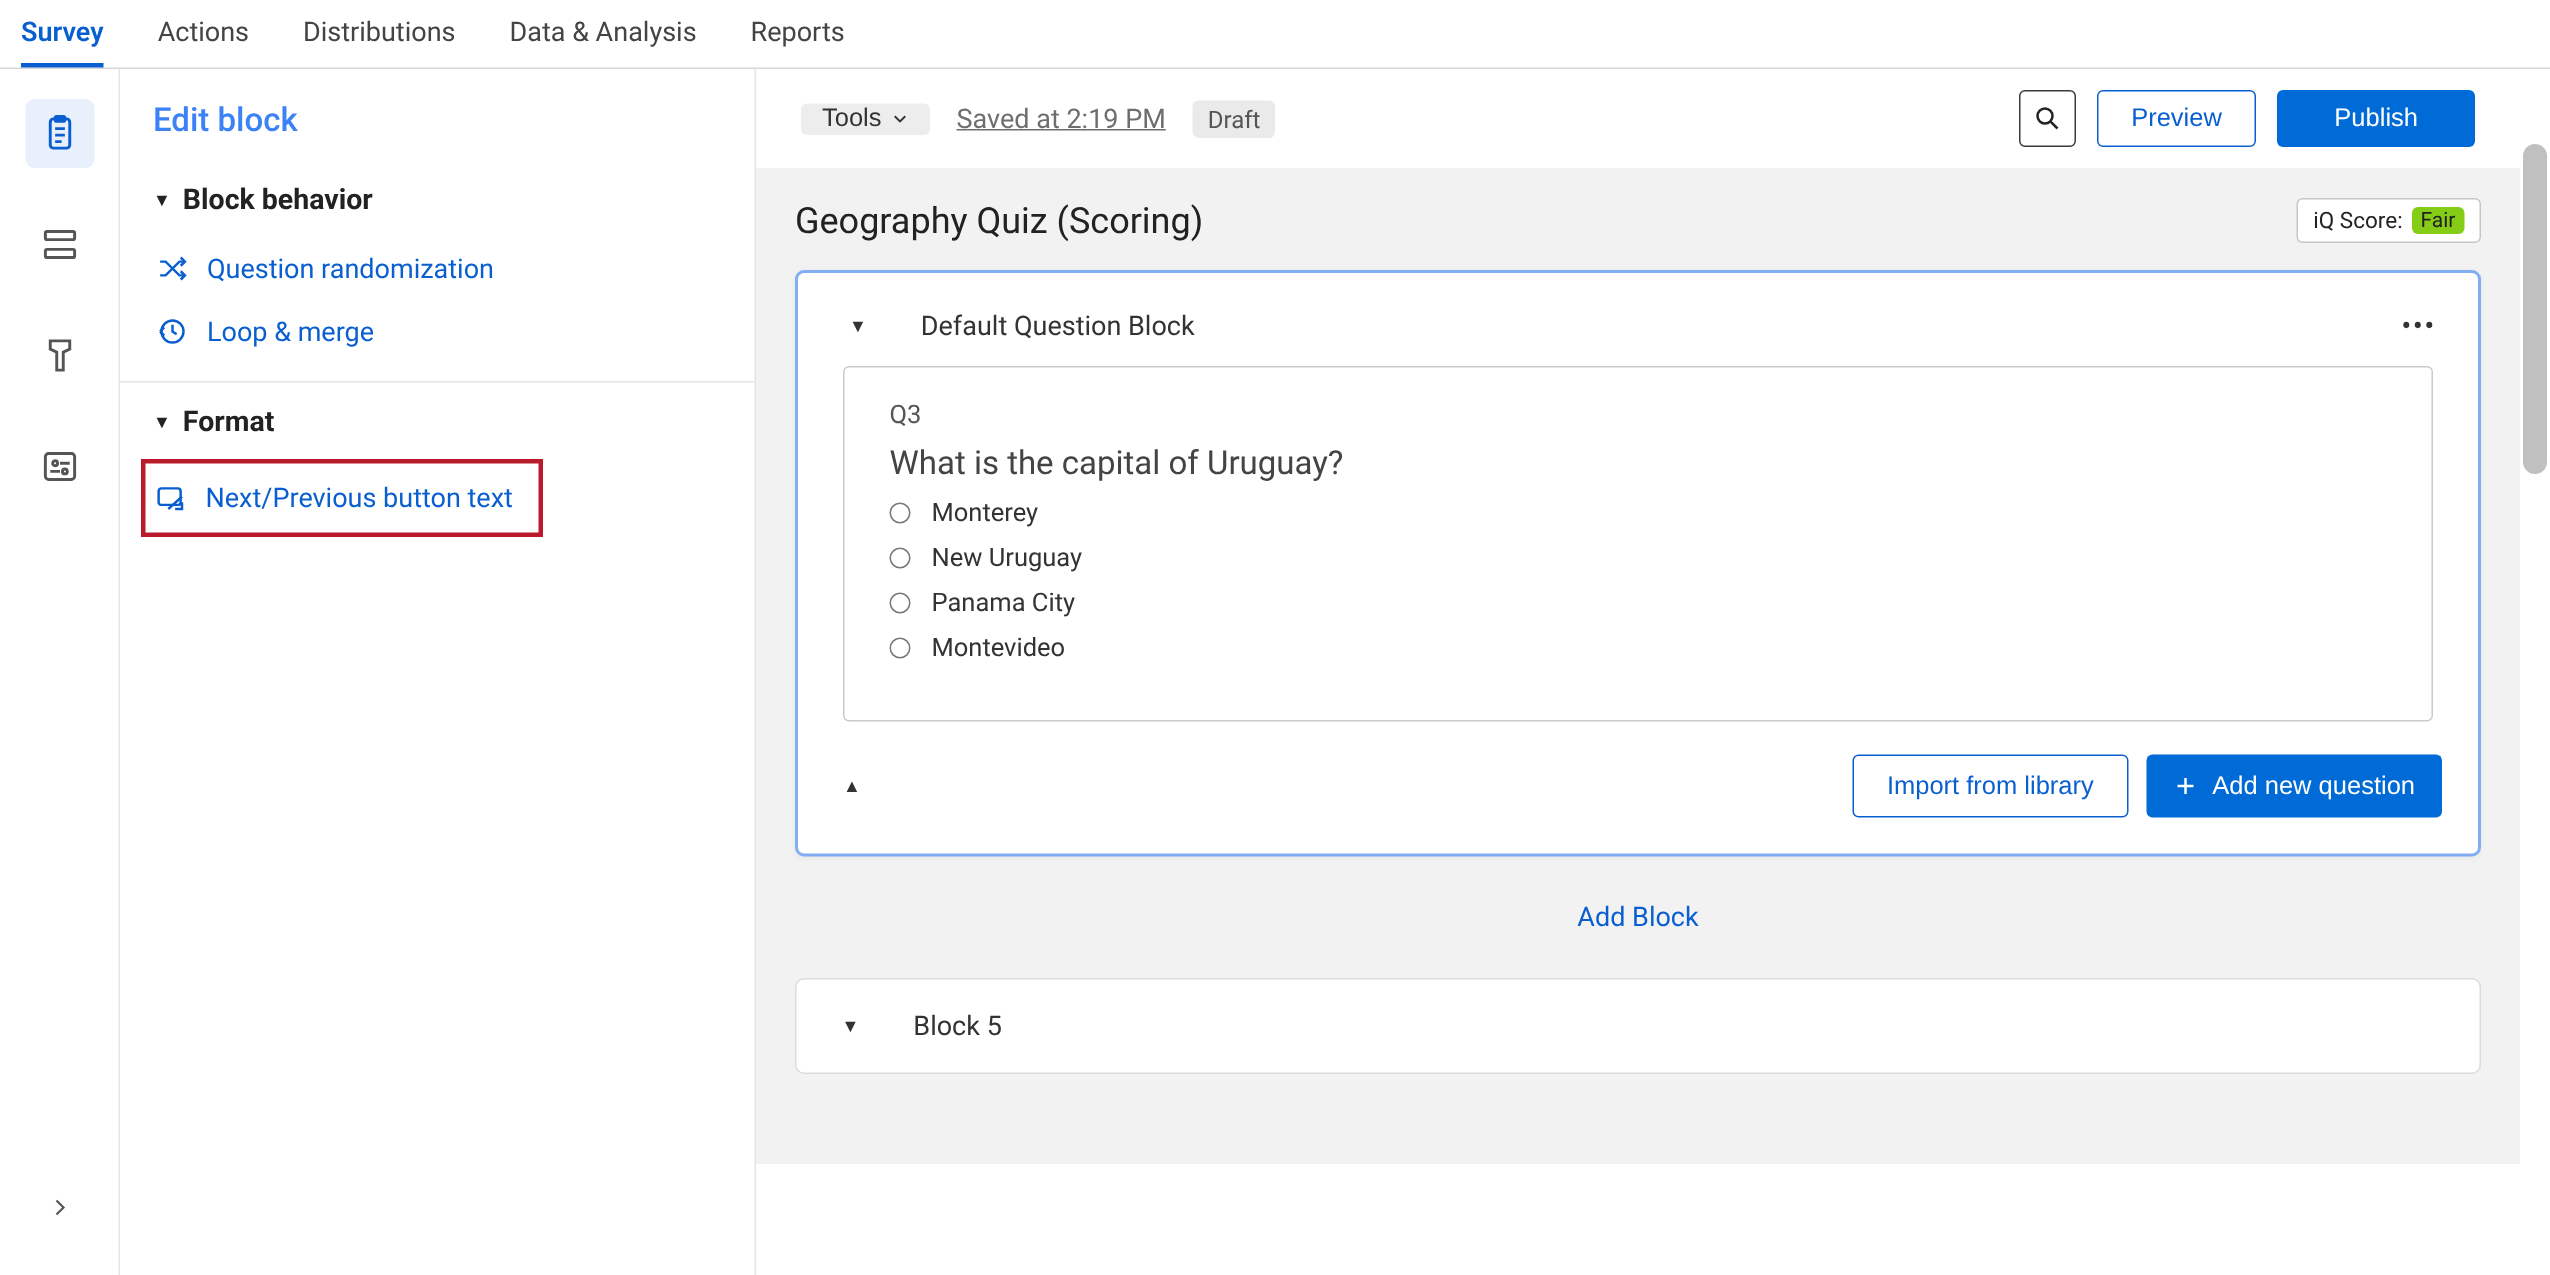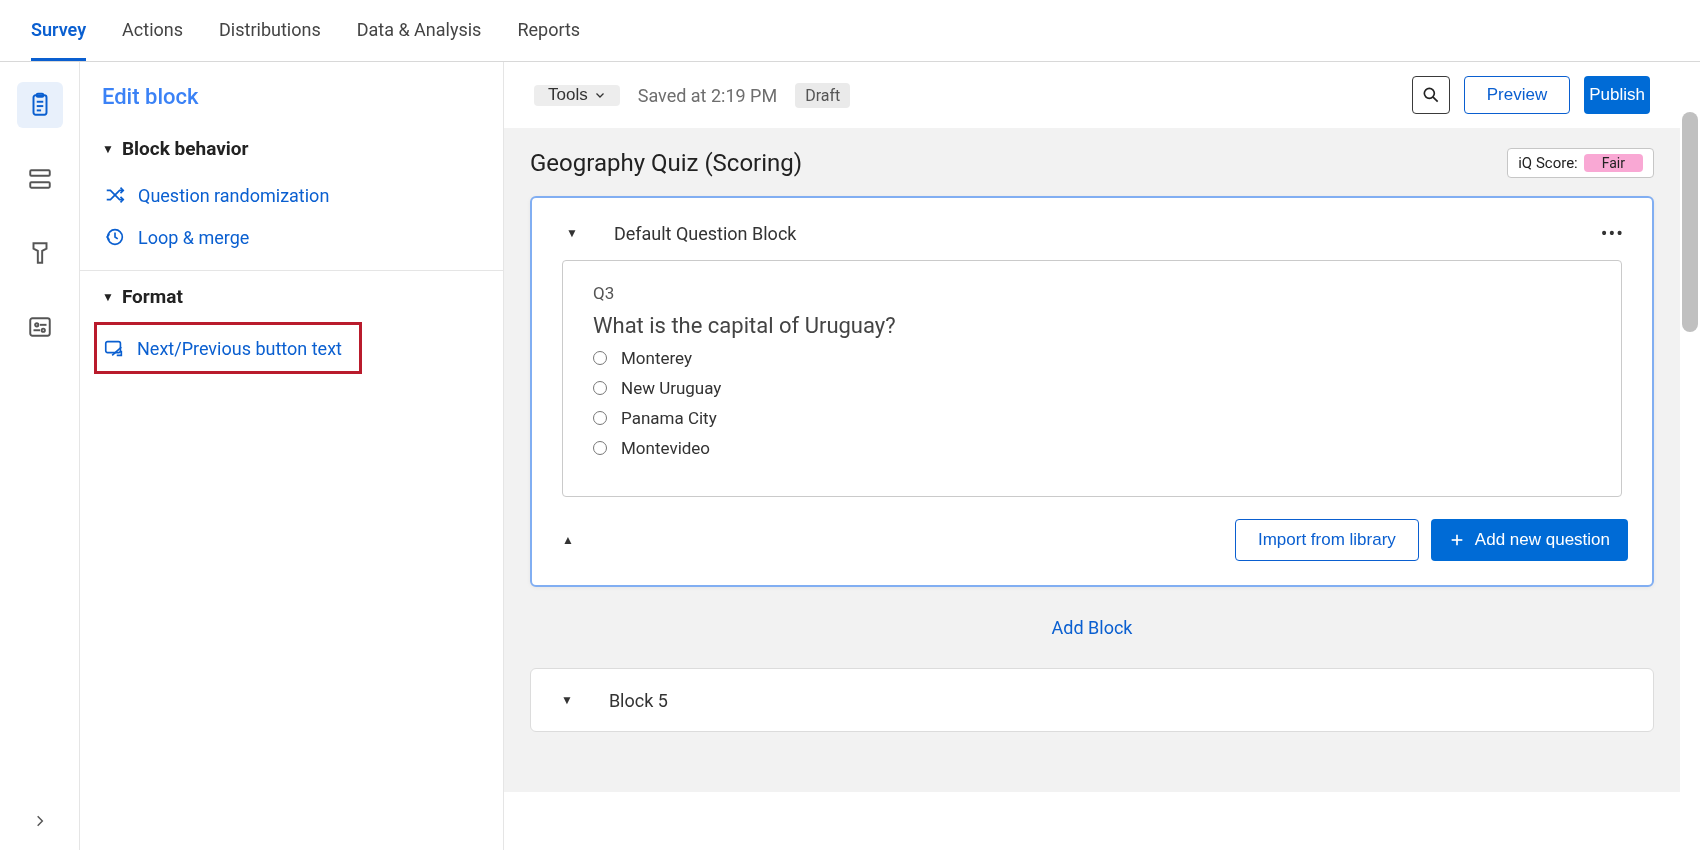--- a/index.html
+++ b/index.html
@@ -7,25 +7,25 @@
       font-family: -apple-system, BlinkMacSystemFont, "Segoe UI", Roboto, Helvetica, Arial, sans-serif;
       background: #fff;
       color: #222;
       width: 1700px;
       height: 850px;
       overflow: hidden;
     }
 
     
     .top-tabs {
-      height: 62px;
+      height: 46px;
       border-bottom: 1px solid #d8d8d8;
       display: flex;
       align-items: center;
-      padding-left: 31px;
+      padding-left: 14px;
       gap: 36px;
     }
     .top-tab {
       height: 100%;
       display: flex;
       align-items: center;
       font-size: 18px;
       color: #444;
       cursor: pointer;
       border-bottom: 3px solid transparent;
@@ -100,48 +100,48 @@
     .content-inner { padding-right: 20px; }
     .content-toolbar {
       height:66px; display:flex; align-items:center; padding:0 30px;
       background:#fff;
     }
     .tools-btn {
       background:#ededed; border:none; height:21px; padding:0 14px;
       font-size:17px; color:#333; border-radius:4px; display:flex; align-items:center; gap:6px;
       cursor:pointer;
     }
-    .saved-text { margin-left:18px; font-size:18px; color:#6e6e6e; }
+    .saved-text { margin-left:18px; font-size:18px; color:#6e6e6e;text-decoration:underline; }
     .draft-badge {
       margin-left:18px; background:#eaeaea; color:#555; font-size:16px;
       padding:3px 10px; border-radius:4px;
     }
     .toolbar-spacer { flex:1; }
     .icon-btn {
       width:38px;height:38px; border:1px solid #3a3a3a; border-radius:4px; background:#fff;
       display:flex;align-items:center;justify-content:center; cursor:pointer; margin-right:14px;
     }
     .btn-outline {
       height:38px; padding:0 22px; border:1px solid #0a5fd0; color:#0a5fd0; background:#fff;
       font-size:17px; border-radius:4px; margin-right:14px; cursor:pointer;
     }
     .btn-primary {
-      height:38px; padding:0 5px; background:#006bd6; color:#fff; border:none;
+      height:38px; padding:0 38px; background:#006bd6; color:#fff; border:none;
       font-size:17px; border-radius:4px; cursor:pointer;
     }
 
     .canvas-area { background:#f2f2f2; padding:20px 26px 60px 26px; }
     .canvas-header { display:flex; align-items:center; margin-bottom:18px; }
     .survey-title { font-size:24px; color:#222; }
     .canvas-header-spacer{flex:1;}
     .iq-pill {
       border:1px solid #c6c6c6; border-radius:4px; background:#fff;
       padding:5px 10px; font-size:15px; display:flex; align-items:flex-end; gap:6px;
     }
-    .iq-fair { background:#f9a8d4; border-radius:4px; padding:1px 18px; font-size:14px; }
+    .iq-fair { background:#84cc16; border-radius:4px; padding:1px 6px; font-size:14px; }
 
     .block-card {
       background:#fff; border:2px solid #81aef2; border-radius:6px; padding:18px 24px 24px 24px;
       box-shadow:0 1px 4px rgba(0,0,0,0.05);
     }
     .block-card-header { display:flex; align-items:center; gap:18px; padding:4px 4px 14px 4px;}
     .block-title { font-size:18px; color:#333;margin-left:12px; }
     .block-card-header .dots { margin-left:auto; font-size:20px; letter-spacing:1px; cursor:pointer; color:#333;}
     .caret-btn { cursor:pointer; font-size:12px; color:#333; padding:6px; }
 

